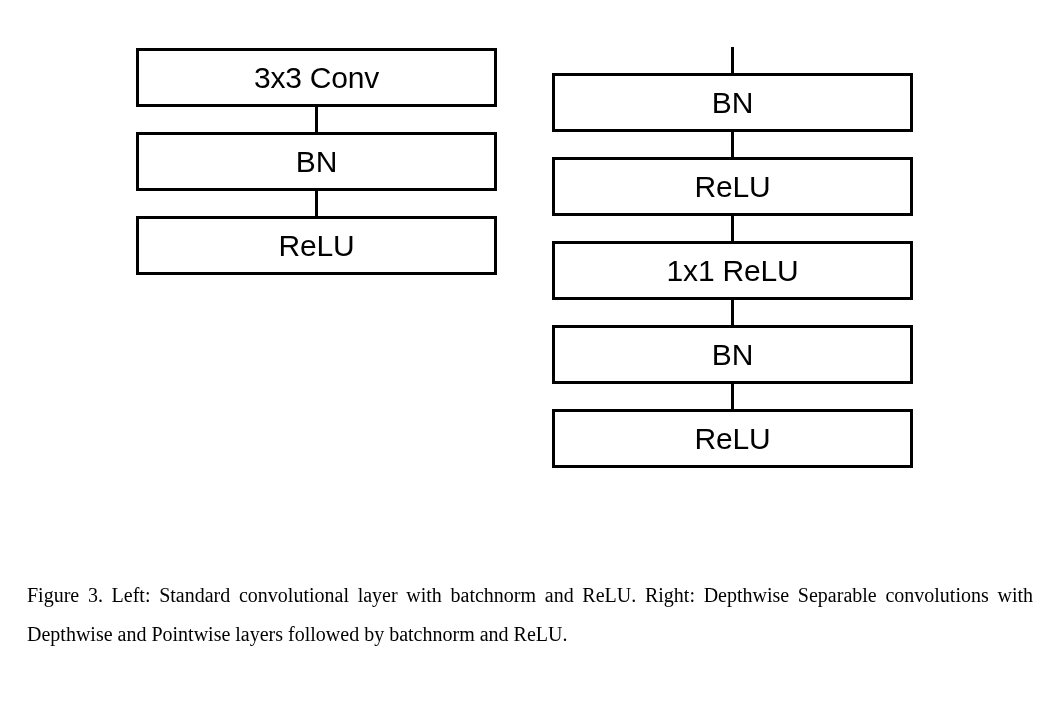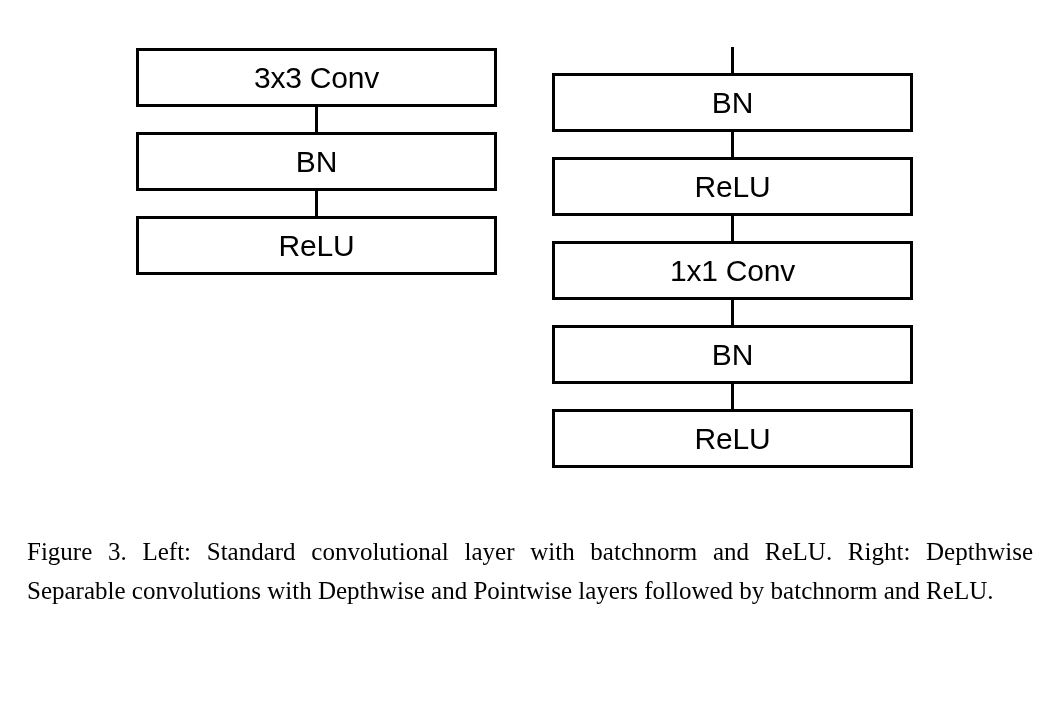--- a/index.html
+++ b/index.html
@@ -71,24 +71,24 @@
     bottom: -1px;
     width: 3px;
     margin-left: -1.5px;
     background: #000000;
   }
 
   
   .caption {
     position: absolute;
     left: 27px;
-    top: 532px;
+    top: 576px;
     width: 1006px;
     font-family: "Liberation Serif", "DejaVu Serif", serif;
-    font-size: 25px;
+    font-size: 20px;
     line-height: 39px;
     color: #000000;
     text-align: justify;
     text-justify: inter-word;
     -webkit-hyphens: none;
     hyphens: none;
   }
 </style>
 </head>
 <body>
@@ -128,21 +128,21 @@
 
       <div class="connector"></div>
 
       <div class="node">
         <span>ReLU</span>
       </div>
 
       <div class="connector"></div>
 
       <div class="node">
-        <span>1x1 Conv</span>
+        <span>1x1 ReLU</span>
       </div>
 
       <div class="connector"></div>
 
       <div class="node">
         <span>BN</span>
       </div>
 
       <div class="connector"></div>
 

